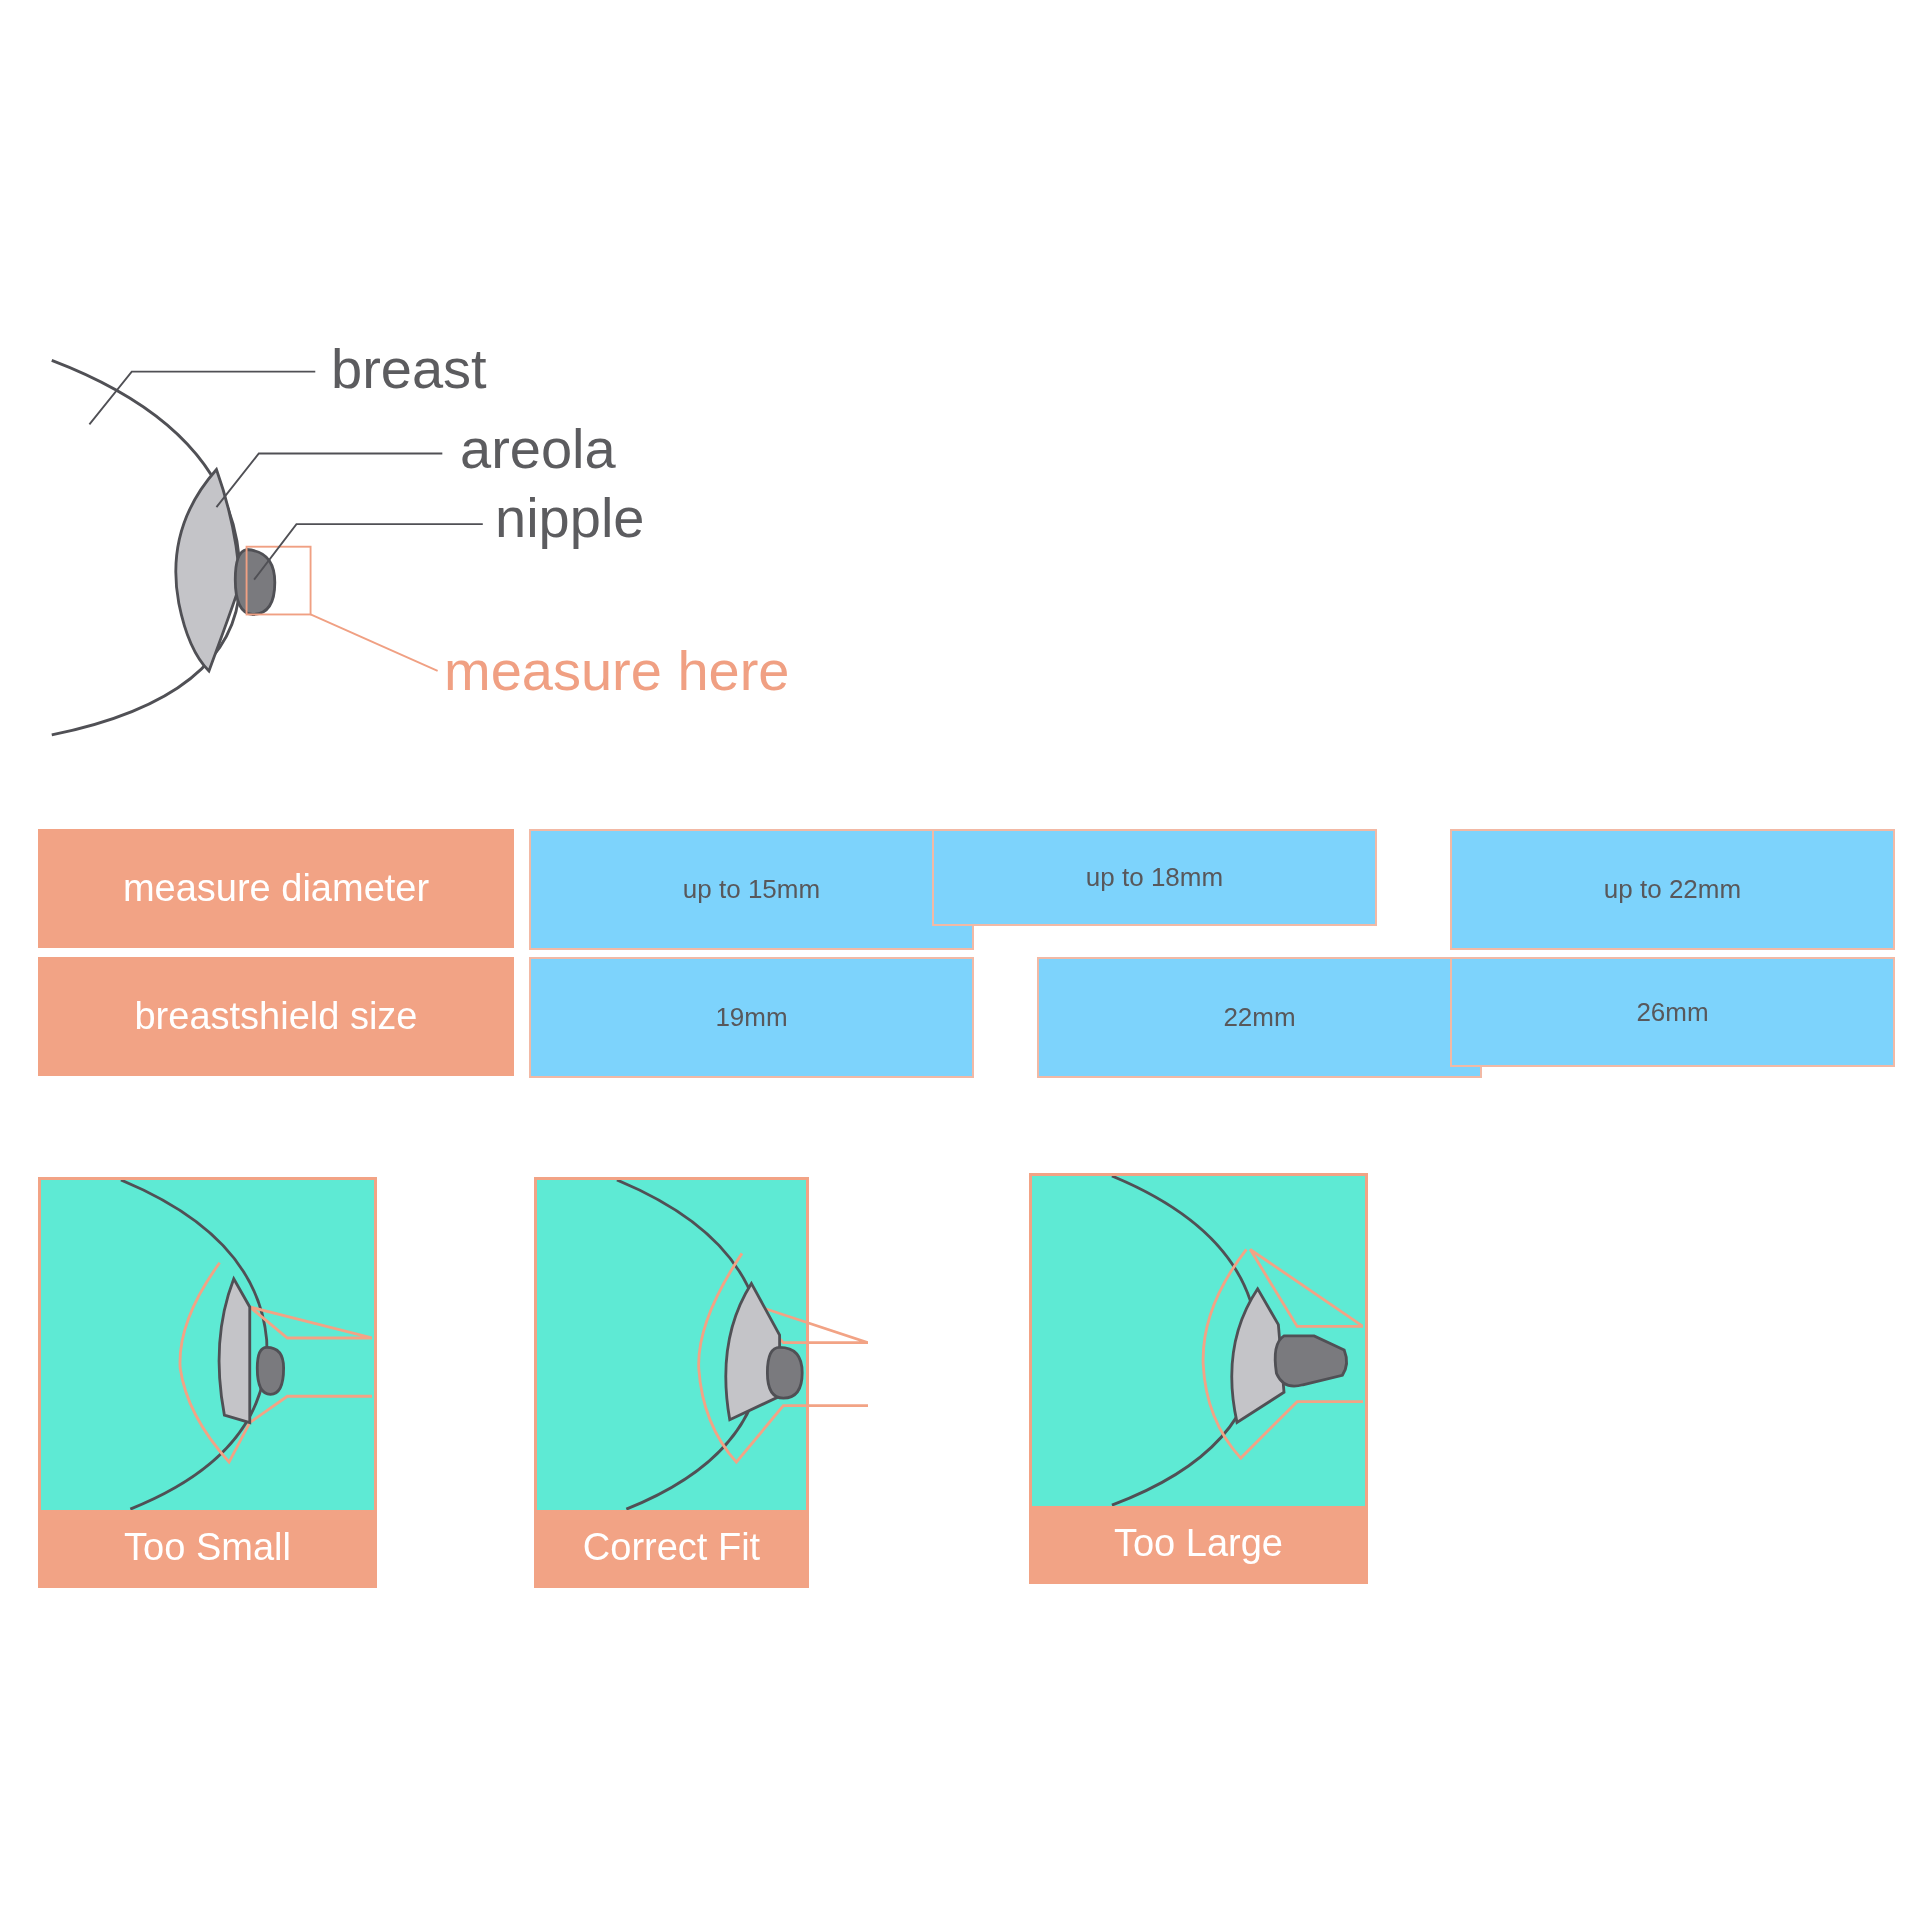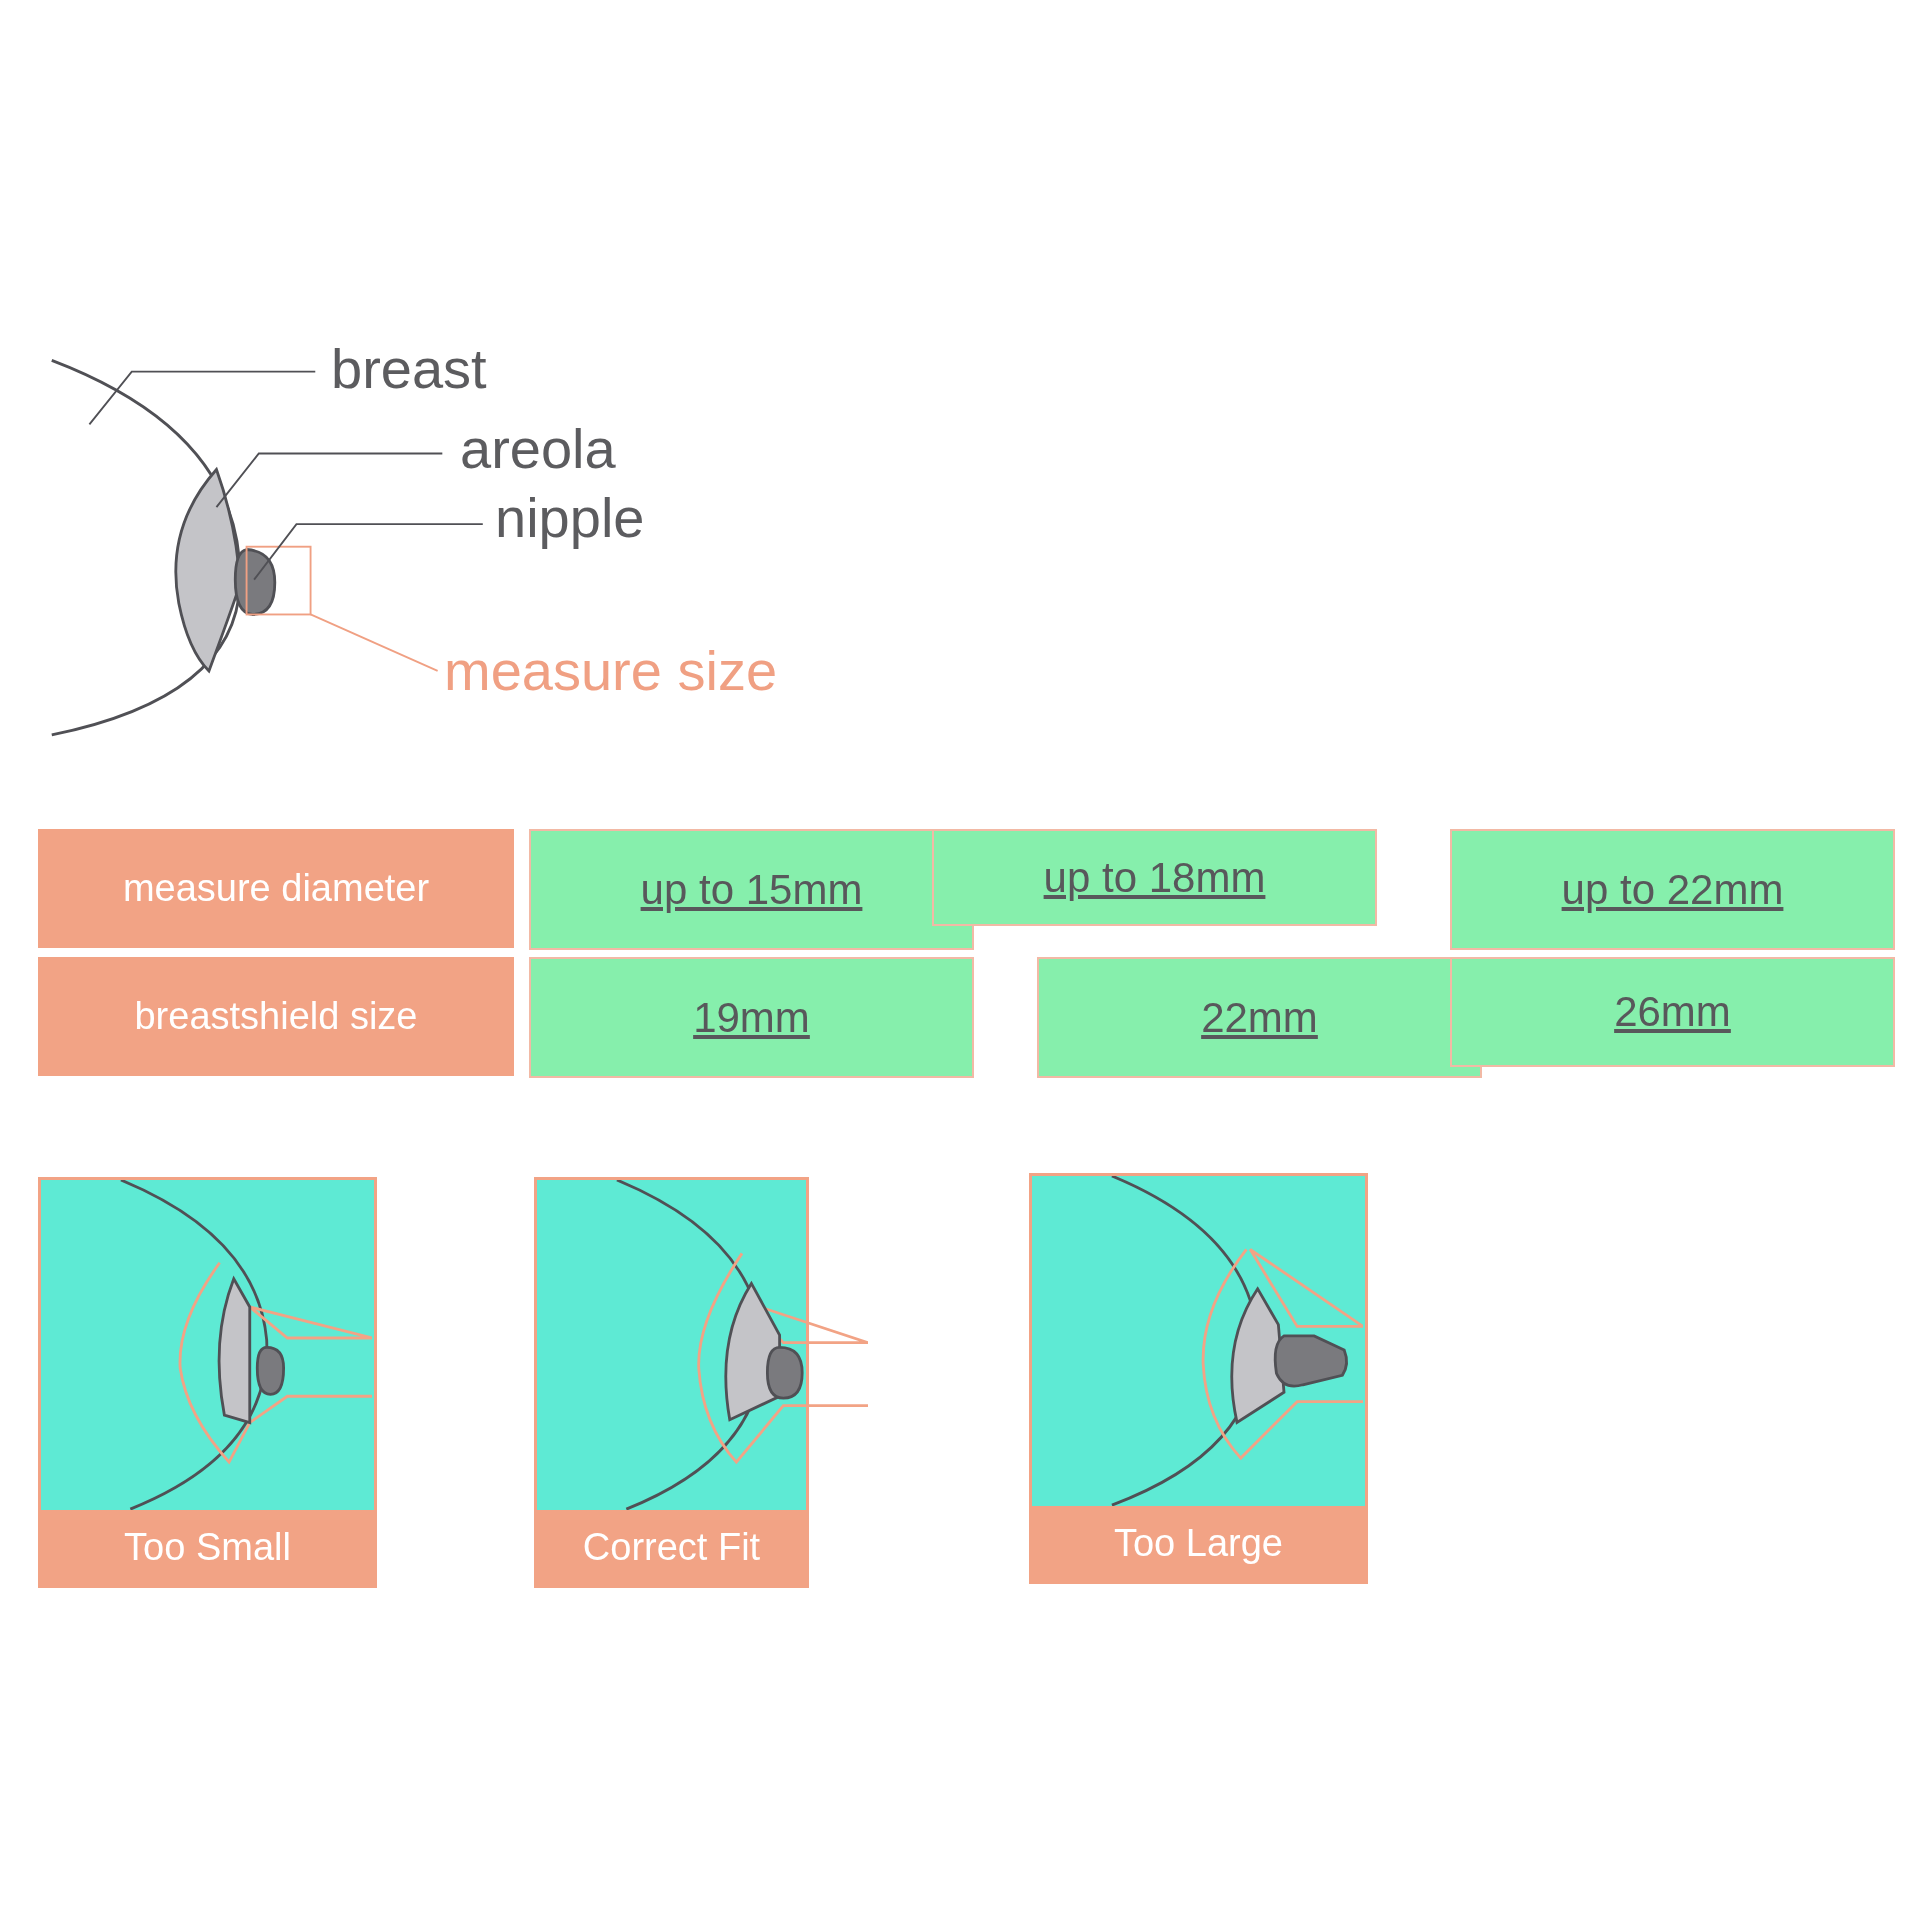--- a/index.html
+++ b/index.html
@@ -1,21 +1,21 @@
 <!DOCTYPE html>
 <html style="font-size:15px"><head>
 <meta charset="utf-8">
 <style>
   html, body { margin: 0; padding: 0; background: #ffffff; }
   body { width: 1928px; height: 1928px; position: relative; overflow: hidden; font-family: "Liberation Sans", sans-serif; }
   .abs { position: absolute; }
   .label { position: absolute; color: #5c5c5f; font-size: 56px; font-family: "Liberation Sans", sans-serif; line-height: 1; }
   .label.accent { color: #f0a083; }
   .hdr-cell { position: absolute; background: #f2a385; color: #ffffff; font-size: 38px; display: flex; align-items: center; justify-content: center; }
-  .val-cell { position: absolute; background: #86efac; border: 2.8px solid #f2b9a5; box-sizing: border-box; color: #58585b; font-size: 42px; display: flex; align-items: center; justify-content: center; text-decoration: underline; }
+  .val-cell { position: absolute; background: #7dd3fc; border: 2.8px solid #f2b9a5; box-sizing: border-box; color: #58585b; font-size: 26px; display: flex; align-items: center; justify-content: center; }
   .fit-card { position: absolute; box-sizing: border-box; border: 3.8px solid #f2a385; background: #5eead4; }
   .fit-card svg { position: absolute; left: 0; top: 0; }
   .fit-caption { position: absolute; left: 0; right: 0; bottom: 0; height: 75px; background: #f2a385; color: #fff; font-size: 38px; display: flex; align-items: center; justify-content: center; }
 </style>
 </head>
 <body>
 
 <div class="abs" style="left:0;top:330px;width:847px;height:424px;">
   <svg width="847" height="424" viewBox="0 350 900 450" style="position:absolute;left:0;top:0;">
 
@@ -28,21 +28,21 @@
     <rect x="262" y="580" width="68" height="72" fill="none" stroke="#f0a083" stroke-width="2"></rect>
     <line x1="330" y1="652" x2="465" y2="712" stroke="#f0a083" stroke-width="2"></line>
 
     <polyline points="95,450 140,394 335,394" fill="none" stroke="#505055" stroke-width="2"></polyline>
     <polyline points="230,538 275,481 470,481" fill="none" stroke="#505055" stroke-width="2"></polyline>
     <polyline points="270,615 315,556 513,556" fill="none" stroke="#505055" stroke-width="2"></polyline>
   </svg>
   <span class="label" style="left:331px;top:11.3px;">breast</span>
   <span class="label" style="left:460px;top:91px;">areola</span>
   <span class="label" style="left:495px;top:160px;">nipple</span>
-  <span class="label accent" style="left:444px;top:313px;">measure size</span>
+  <span class="label accent" style="left:444px;top:313px;">measure here</span>
 </div>
 
 <div>
   <div class="hdr-cell" style="left:38px;top:829px;width:476px;height:119px;">measure diameter</div>
   <div class="hdr-cell" style="left:38px;top:957px;width:476px;height:119px;">breastshield size</div>
 
   <div class="val-cell" style="left:529px;top:829px;width:445px;height:121px;">up to 15mm</div>
   <div class="val-cell" style="left:932px;top:829px;width:445px;height:97px;">up to 18mm</div>
   <div class="val-cell" style="left:1450px;top:829px;width:445px;height:121px;">up to 22mm</div>
 

